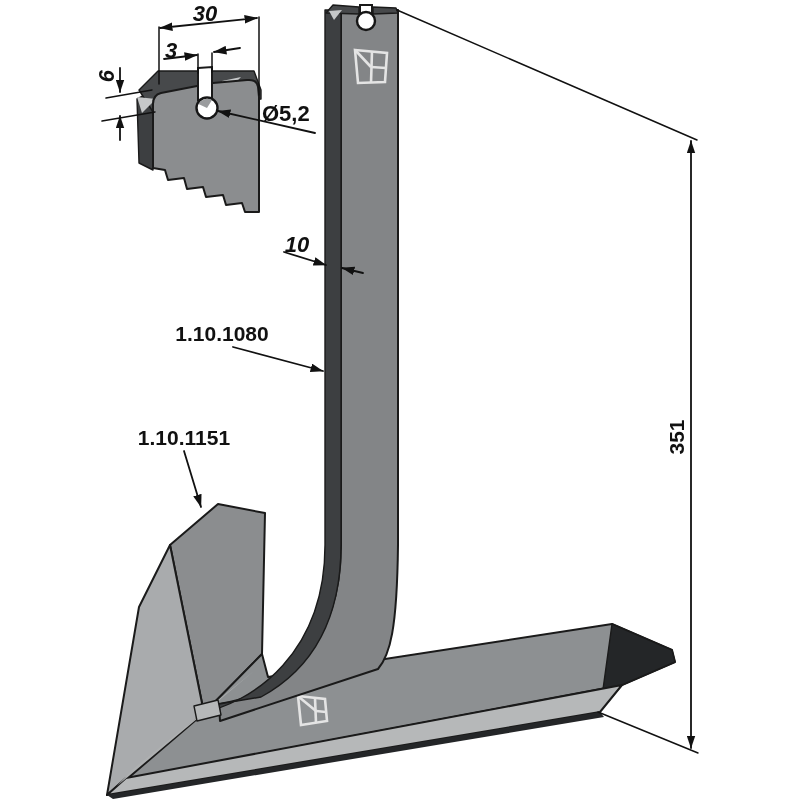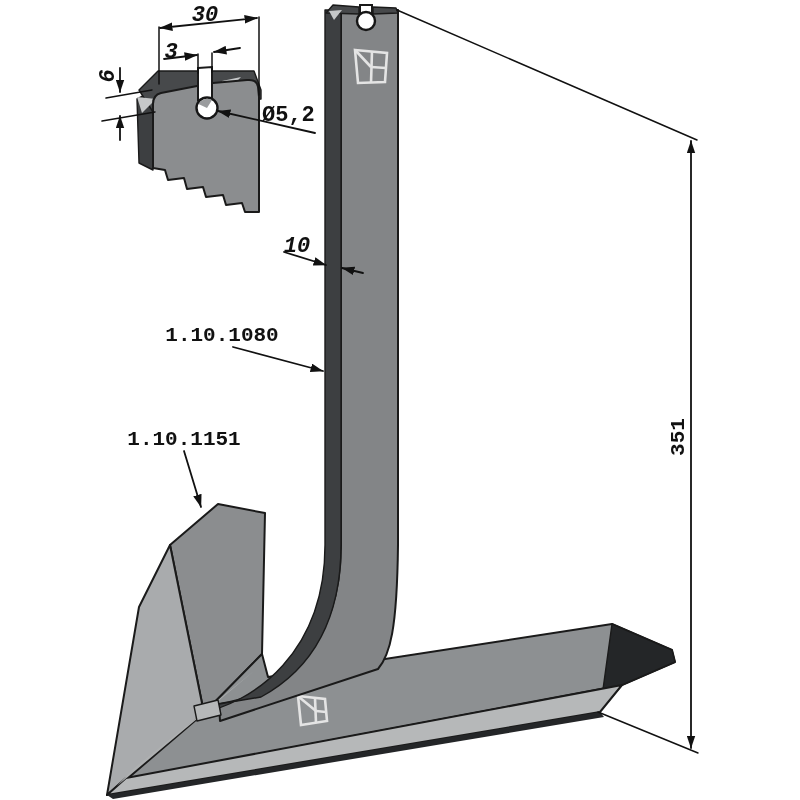--- a/index.html
+++ b/index.html
@@ -1,17 +1,17 @@
 <!DOCTYPE html>
 <html style="--c-background: #ffffff; --c-outline: #1a1a1a; --c-text: #111111; --c-face: #838587; --c-face-light: #8d9092; --c-face-det: #8b8d8f; --c-side-dark: #3d3f41; --c-top-dark: #47494b; --c-wing-light: #a9abad; --c-bevel: #b6b8b9; --c-chamfer: #c6c8c9; --c-logo-stroke: #e4e4e4;"><head>
 <meta charset="utf-8">
 <style>
   html,body{margin:0;padding:0;background:#fff;}
   .stage{position:relative;width:768px;height:800px;background:var(--c-background,#fff);overflow:hidden;
-         font-family:Liberation Mono, monospace;}
+         font-family:Liberation Sans, sans-serif;}
   svg{display:block;}
   .outl{stroke:var(--c-outline,#1a1a1a);stroke-width:2;stroke-linejoin:round;stroke-linecap:round;}
   .thin{stroke:var(--c-outline,#1a1a1a);stroke-width:1.4;stroke-linejoin:round;}
   .noline{stroke:none;}
   .face{fill:var(--c-face,#838587);}
   .face-lt{fill:var(--c-face-light,#8d8f91);}
   .face-det{fill:var(--c-face-det,#8b8d8f);}
   .dark{fill:var(--c-side-dark,#3d3f41);}
   .topdark{fill:var(--c-top-dark,#47494b);}
   .wing{fill:var(--c-wing-light,#a9abad);}

